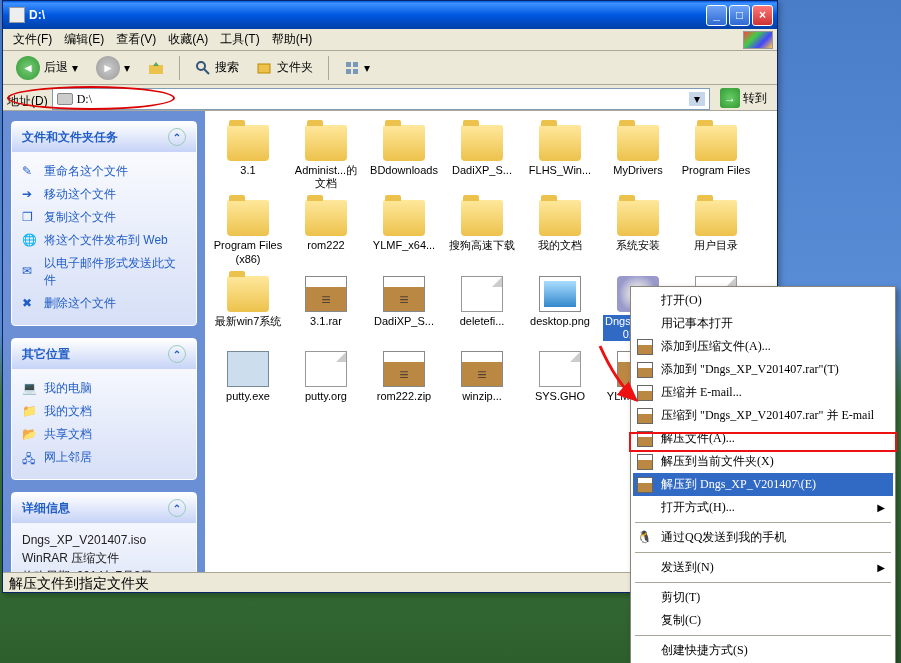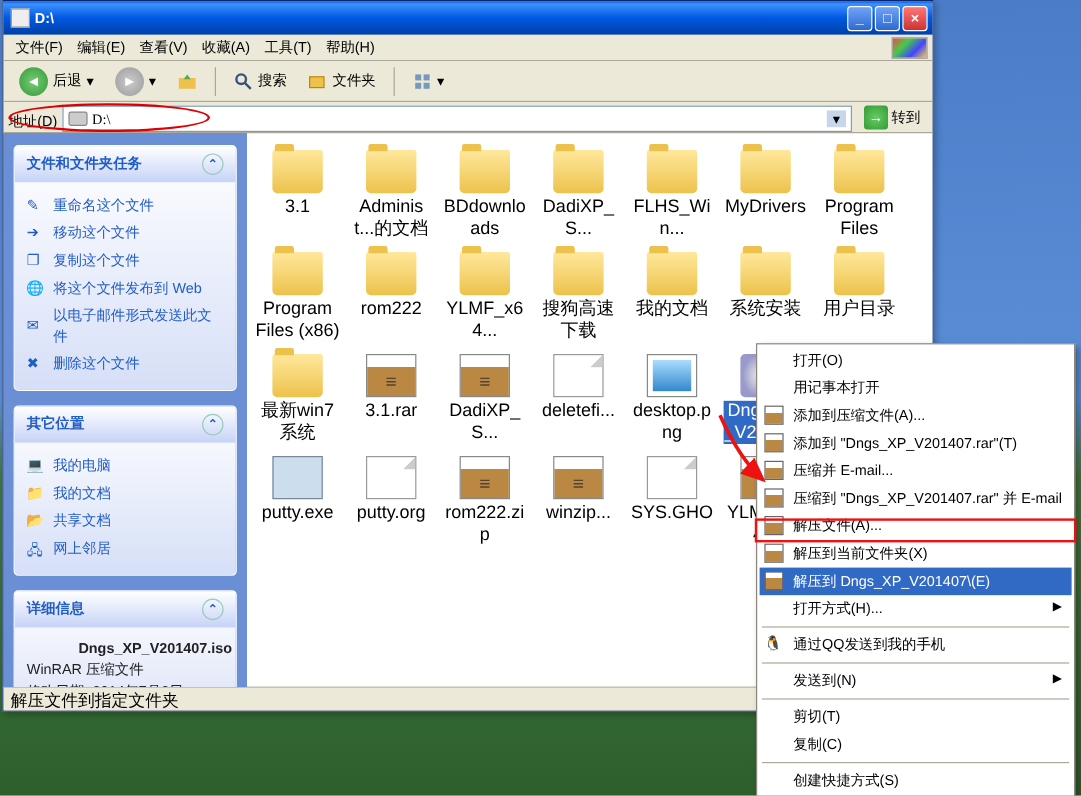--- a/index.html
+++ b/index.html
@@ -61,55 +61,55 @@
 .gobtn { display:flex; align-items:center; gap:3px; padding:2px 6px; cursor:pointer; }
 .gobtn .go { width:20px; height:20px; background:radial-gradient(#6c6,#393); border-radius:3px; color:#fff; display:flex; align-items:center; justify-content:center; }
 .addr-ellipse { position:absolute; left:4px; top:1px; width:168px; height:24px; border:2px solid #d00; border-radius:50%/50%; pointer-events:none; }
 .body { display:flex; height:calc(100% - 28px - 22px - 34px - 26px - 20px); }
 .sidebar {
   width:202px; background:#6b8fd4; padding:10px 8px; overflow:auto;
 }
 .panel { background:linear-gradient(#fff,#d6dff7); border-radius:4px; margin-bottom:12px; overflow:hidden; border:1px solid #fff; }
 .panel-hdr {
   background:linear-gradient(#fff,#c6d3f7); padding:6px 10px;
-  color:#215dc6; font-weight:bold; display:flex; 
+  color:#215dc6; font-weight:bold; display:flex; align-items:center;
   cursor:pointer;
 }
 .panel-hdr .chev { margin-left:auto; width:18px; height:18px; border:1px solid #9cb; border-radius:9px; display:flex; align-items:center; justify-content:center; color:#215dc6; font-size:10px; }
 .panel-body { padding:8px 10px 10px; }
 .task { display:flex; align-items:center; gap:6px; padding:3px 0; color:#215dc6; cursor:pointer; }
 .task .ticon { width:16px; height:16px; flex-shrink:0; }
 .details { padding:8px 10px; color:#222; line-height:1.5; }
-.details .fname { font-weight:bold;margin-left:43px; }
+.details .fname { font-weight:normal; }
 .content { flex:1; background:#fff; overflow:auto; padding:10px 6px; }
 .icons { display:flex; flex-wrap:wrap; gap:2px 4px; align-content:flex-start; }
 .fileitem { width:74px; text-align:center; padding:4px 2px; cursor:pointer; }
 .fileitem .fi { width:42px; height:36px; margin:0 auto 3px; }
-.fileitem .lbl { font-size:15px; line-height:1.2; word-break:break-all; }
+.fileitem .lbl { font-size:11px; line-height:1.2; word-break:break-all; }
 .fileitem.selected .lbl { background:#316ac5; color:#fff; }
 .folder-icon { background:linear-gradient(#ffe89c,#edc24c); border-radius:2px 2px 4px 4px; position:relative; }
 .folder-icon::before { content:""; position:absolute; top:-5px; left:2px; width:16px; height:6px; background:#edc24c; border-radius:2px 2px 0 0; }
 .rar-icon { background:linear-gradient(#fff 0 30%,#b84 30% 100%); border:1px solid #888; position:relative; }
 .rar-icon::after { content:"≡"; position:absolute; left:0; right:0; bottom:2px; color:#543; font-size:16px; text-align:center; }
 .file-icon { background:#fff; border:1px solid #999; position:relative; }
 .file-icon::after { content:""; position:absolute; top:0; right:0; width:10px; height:10px; background:linear-gradient(135deg,transparent 48%,#ccc 52%); }
 .png-icon { background:#fff; border:1px solid #888; position:relative; }
 .png-icon::after { content:""; position:absolute; left:4px; top:4px; right:4px; bottom:4px; background:linear-gradient(#adf,#38c); }
 .iso-icon { background:radial-gradient(circle,#fff 15%,#ccd 40%,#99c 70%); border-radius:4px; }
 .exe-icon { background:#cde; border:1px solid #789; }
 .statusbar { height:20px; background:#ece9d8; border-top:1px solid #aca899; padding:2px 6px; font-size:14px; }
 
 .ctxmenu {
   position:absolute; left:630px; top:286px;
   width:266px; background:#fff; border:1px solid #8a867a;
   box-shadow:3px 3px 6px rgba(0,0,0,.35);
   padding:2px;
   z-index:50;
 }
-.ctx-item { display:flex; padding:3px 8px 3px 28px; position:relative; cursor:pointer; white-space:nowrap; }
+.ctx-item { display:flex; align-items:center; padding:3px 8px 3px 28px; position:relative; cursor:pointer; white-space:nowrap;font-family:Liberation Serif, serif; }
 .ctx-item.hl { background:#316ac5; color:#fff; }
 .ctx-item .cicon { position:absolute; left:4px; width:16px; height:16px; }
 .ctx-item .arrow { margin-left:auto; font-size:10px; }
 .ctx-sep { height:1px; background:#aca899; margin:3px 2px; }
 .ctx-redbox { position:absolute; left:629px; top:432px; width:268px; height:20px; border:2px solid #e11; pointer-events:none; z-index:60; }
 .red-arrow { position:absolute; left:596px; top:342px; z-index:55; pointer-events:none; }
 svg { display:block; }
 .drive-icon{width:16px;height:12px;background:#ccc;border:1px solid #888;border-radius:2px;}
 </style>
 </head>

